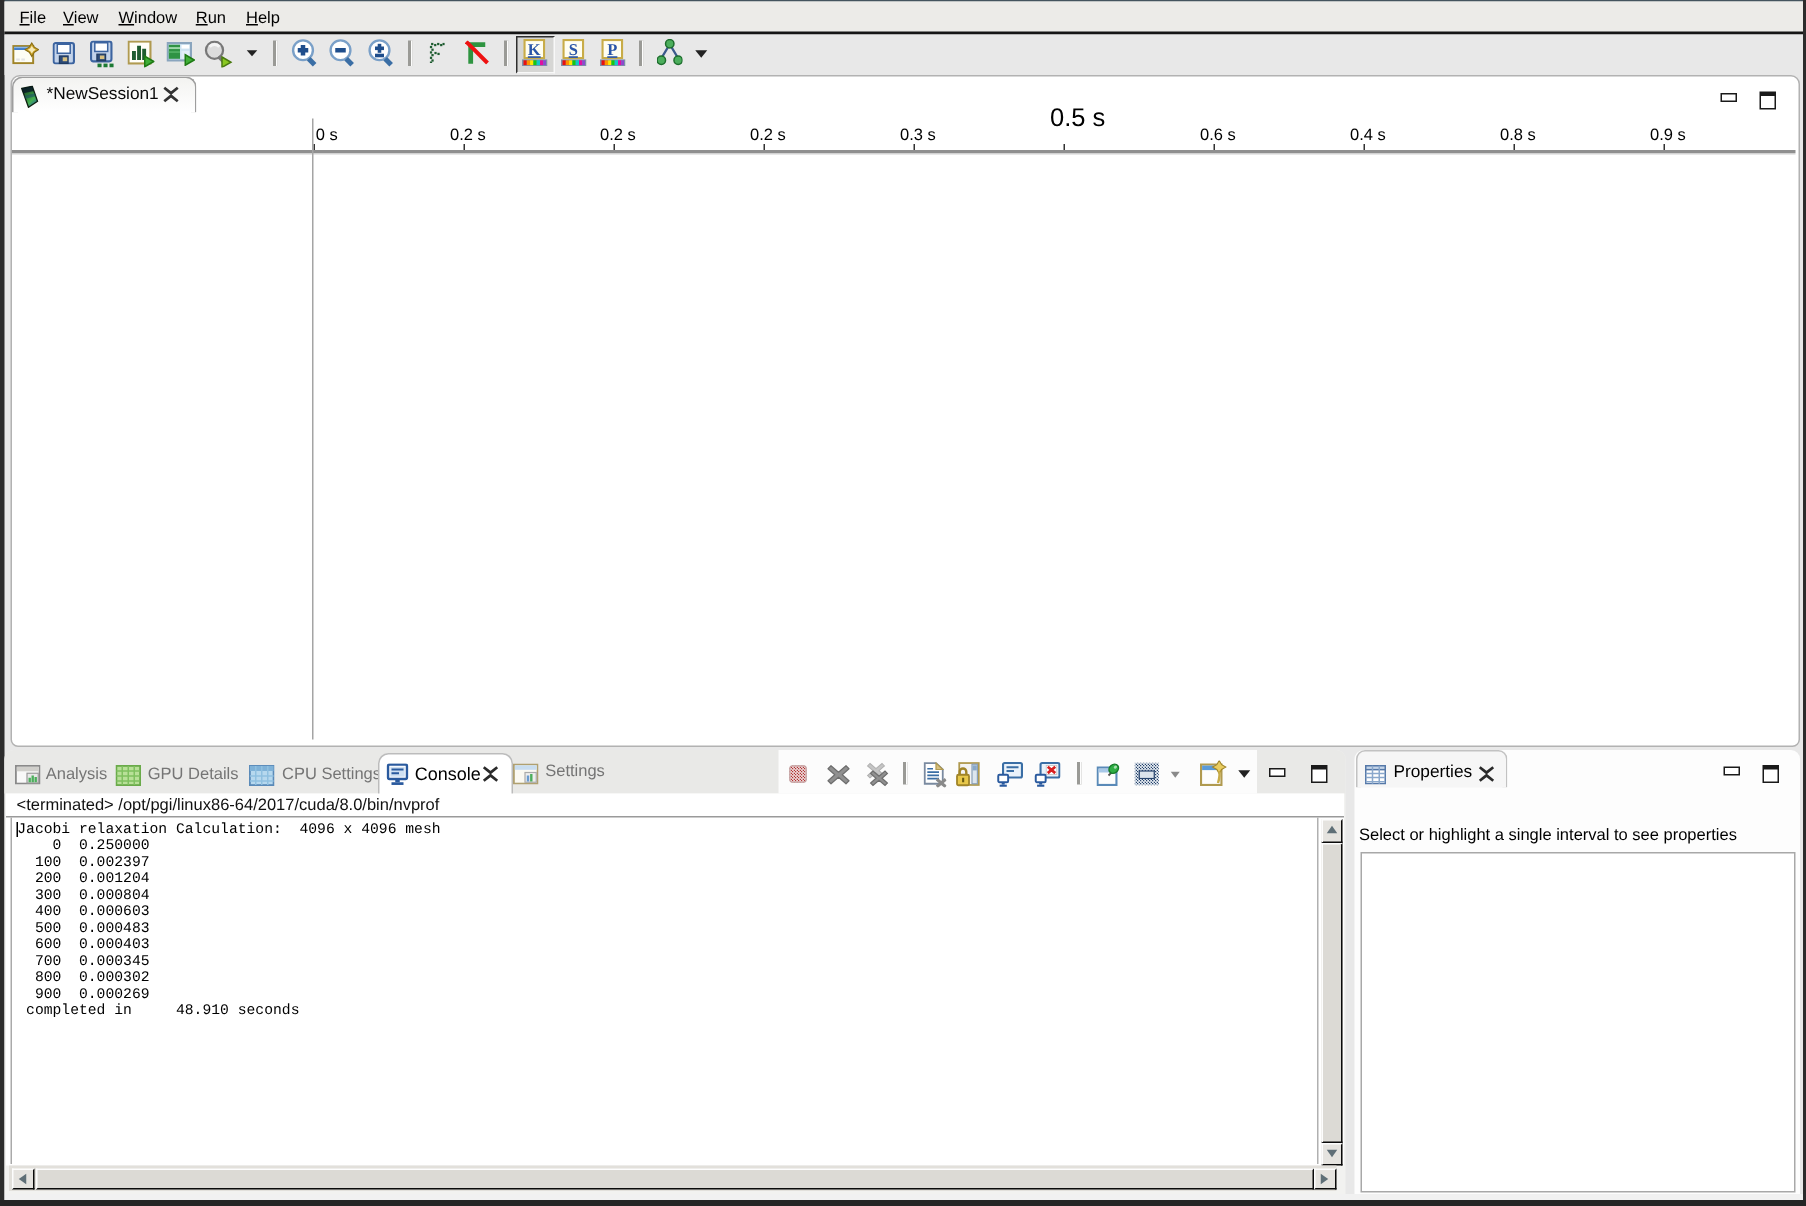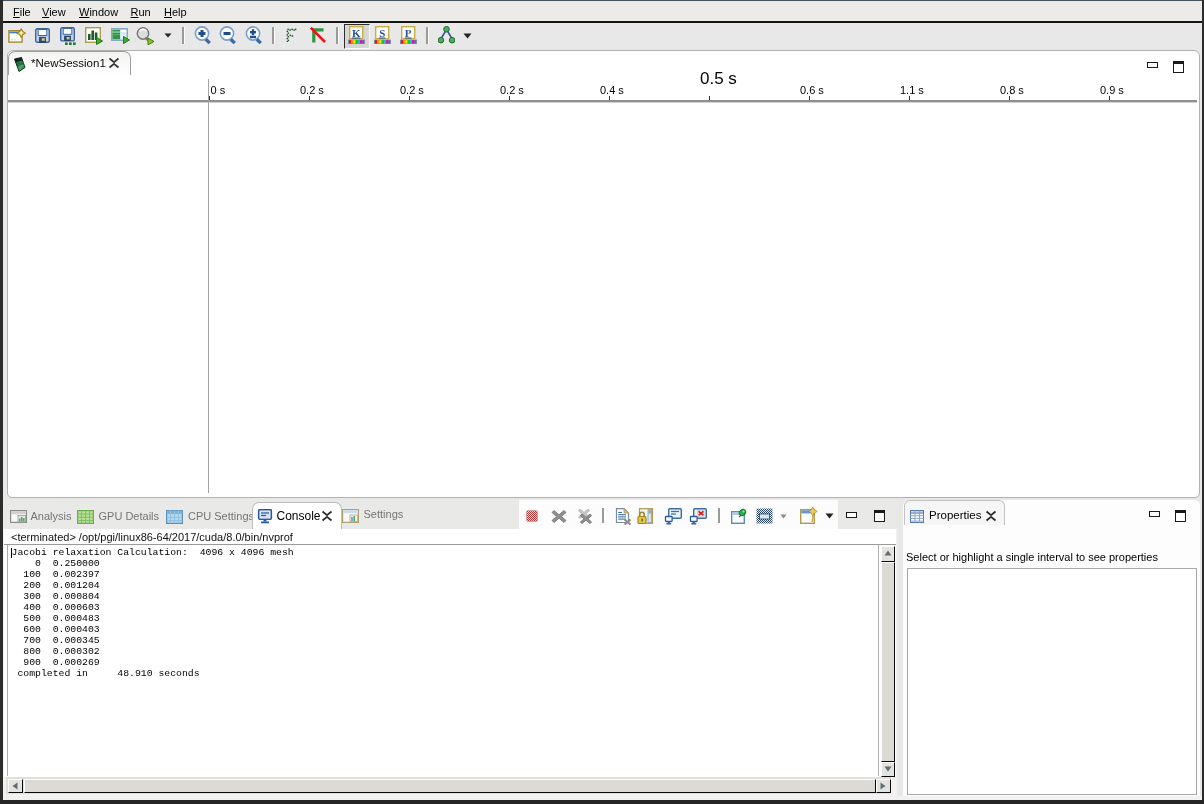--- a/index.html
+++ b/index.html
@@ -198,24 +198,24 @@
  <path d="M1.5 1.5 L6 5.1 L10.5 1.5 M1.5 10.5 L6 6.9 L10.5 10.5" stroke="#333" stroke-width="1.8" fill="none"></path>
 </svg>
 
 <div class="mini" style="left:1147px;top:62px"></div>
 <div class="maxi" style="left:1173px;top:61px"></div>
 
 <div class="a" style="left:210.5px;top:83.5px;font-size:11px;color:#000">0 s</div>
 <div class="a" style="left:300px;top:83.5px;font-size:11px;color:#000">0.2 s</div>
 <div class="a" style="left:400px;top:83.5px;font-size:11px;color:#000">0.2 s</div>
 <div class="a" style="left:500px;top:83.5px;font-size:11px;color:#000">0.2 s</div>
-<div class="a" style="left:600px;top:83.5px;font-size:11px;color:#000">0.4 s</div>
+<div class="a" style="left:600px;top:83.5px;font-size:11px;color:#000">0.3 s</div>
 <div class="a" style="left:700px;top:69px;font-size:17px;color:#000">0.5 s</div>
 <div class="a" style="left:800px;top:83.5px;font-size:11px;color:#000">0.6 s</div>
-<div class="a" style="left:900px;top:83.5px;font-size:11px;color:#000">1.1 s</div>
+<div class="a" style="left:900px;top:83.5px;font-size:11px;color:#000">0.4 s</div>
 <div class="a" style="left:1000px;top:83.5px;font-size:11px;color:#000">0.8 s</div>
 <div class="a" style="left:1100px;top:83.5px;font-size:11px;color:#000">0.9 s</div>
 <div class="a" style="left:208.5px;top:95.5px;width:1.5px;height:4.5px;background:#333"></div>
 <div class="a" style="left:308.5px;top:95.5px;width:1.5px;height:4.5px;background:#333"></div>
 <div class="a" style="left:408.5px;top:95.5px;width:1.5px;height:4.5px;background:#333"></div>
 <div class="a" style="left:508.5px;top:95.5px;width:1.5px;height:4.5px;background:#333"></div>
 <div class="a" style="left:608.5px;top:95.5px;width:1.5px;height:4.5px;background:#333"></div>
 <div class="a" style="left:708.5px;top:95.5px;width:1.5px;height:4.5px;background:#333"></div>
 <div class="a" style="left:808.5px;top:95.5px;width:1.5px;height:4.5px;background:#333"></div>
 <div class="a" style="left:908.5px;top:95.5px;width:1.5px;height:4.5px;background:#333"></div>

